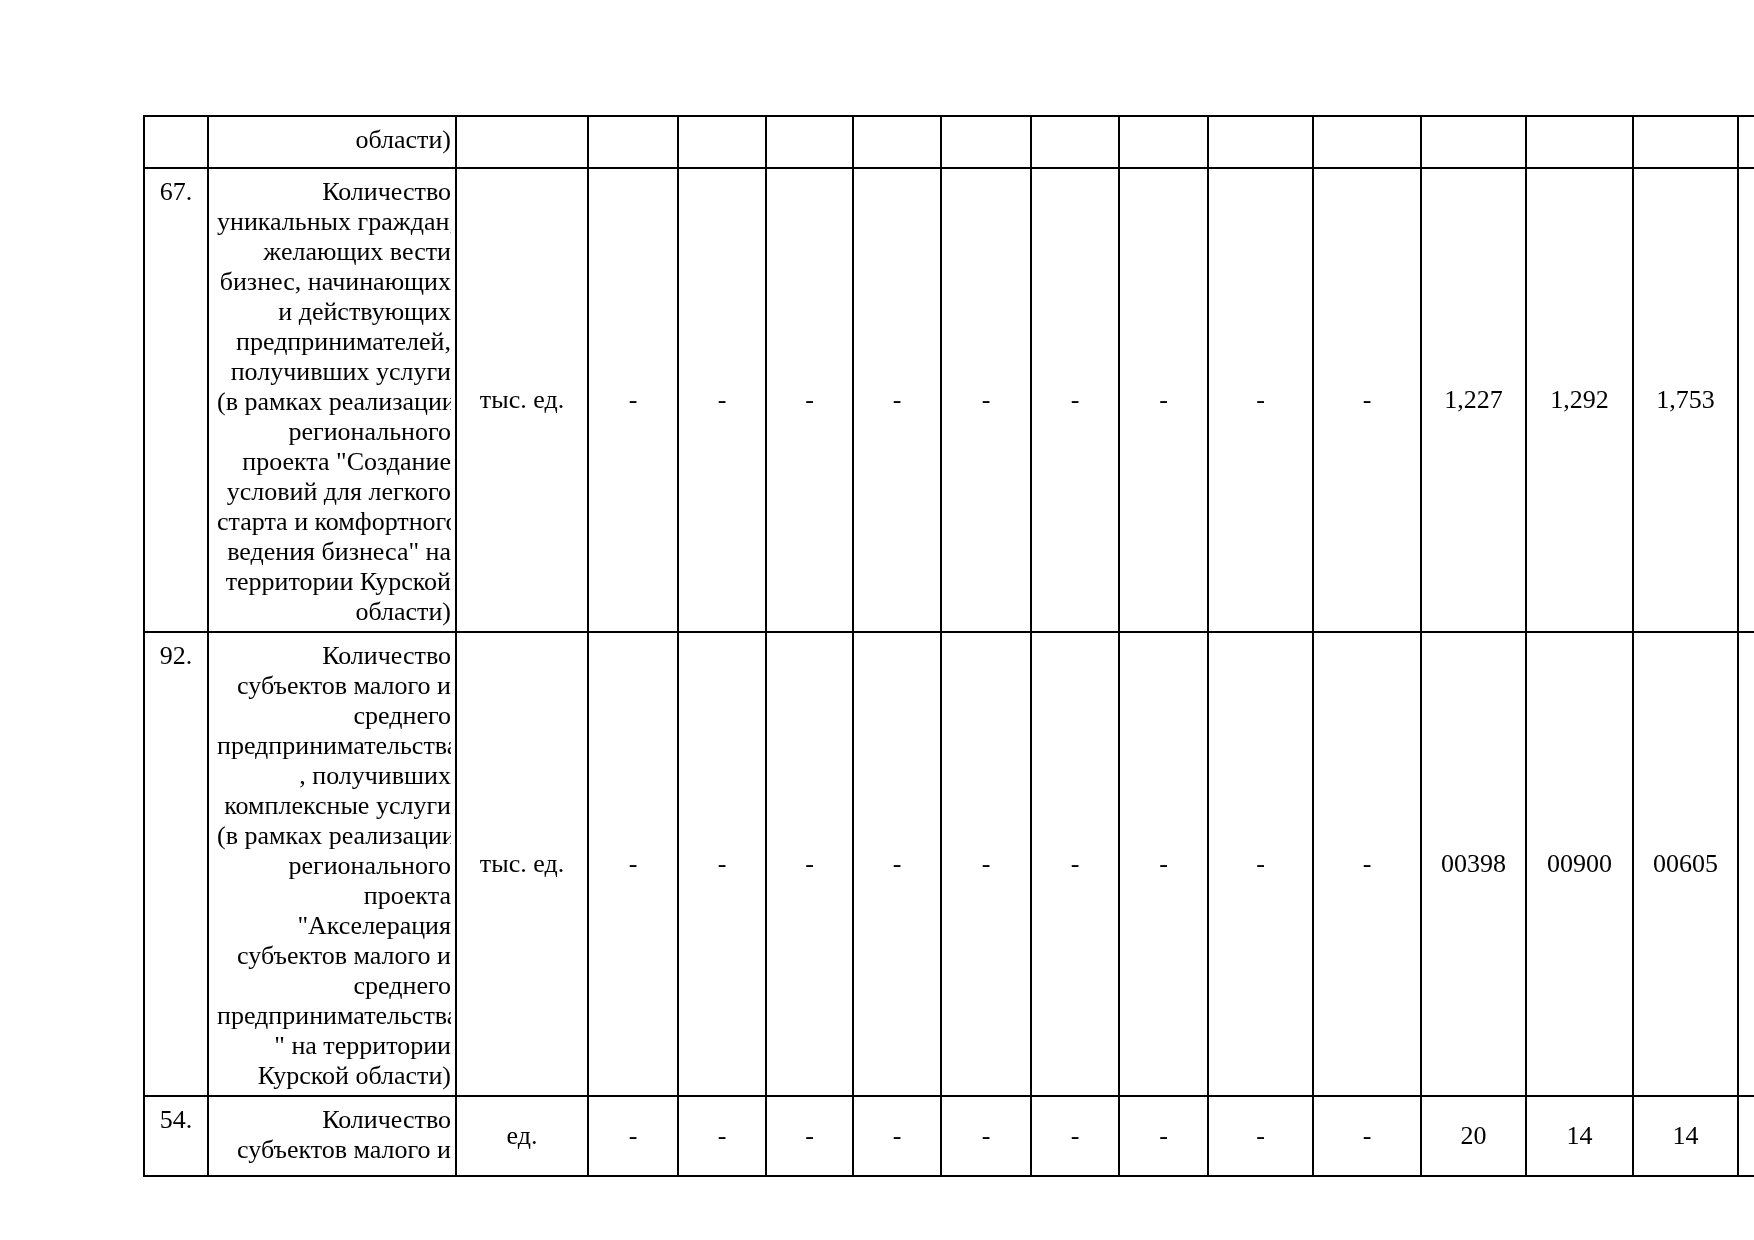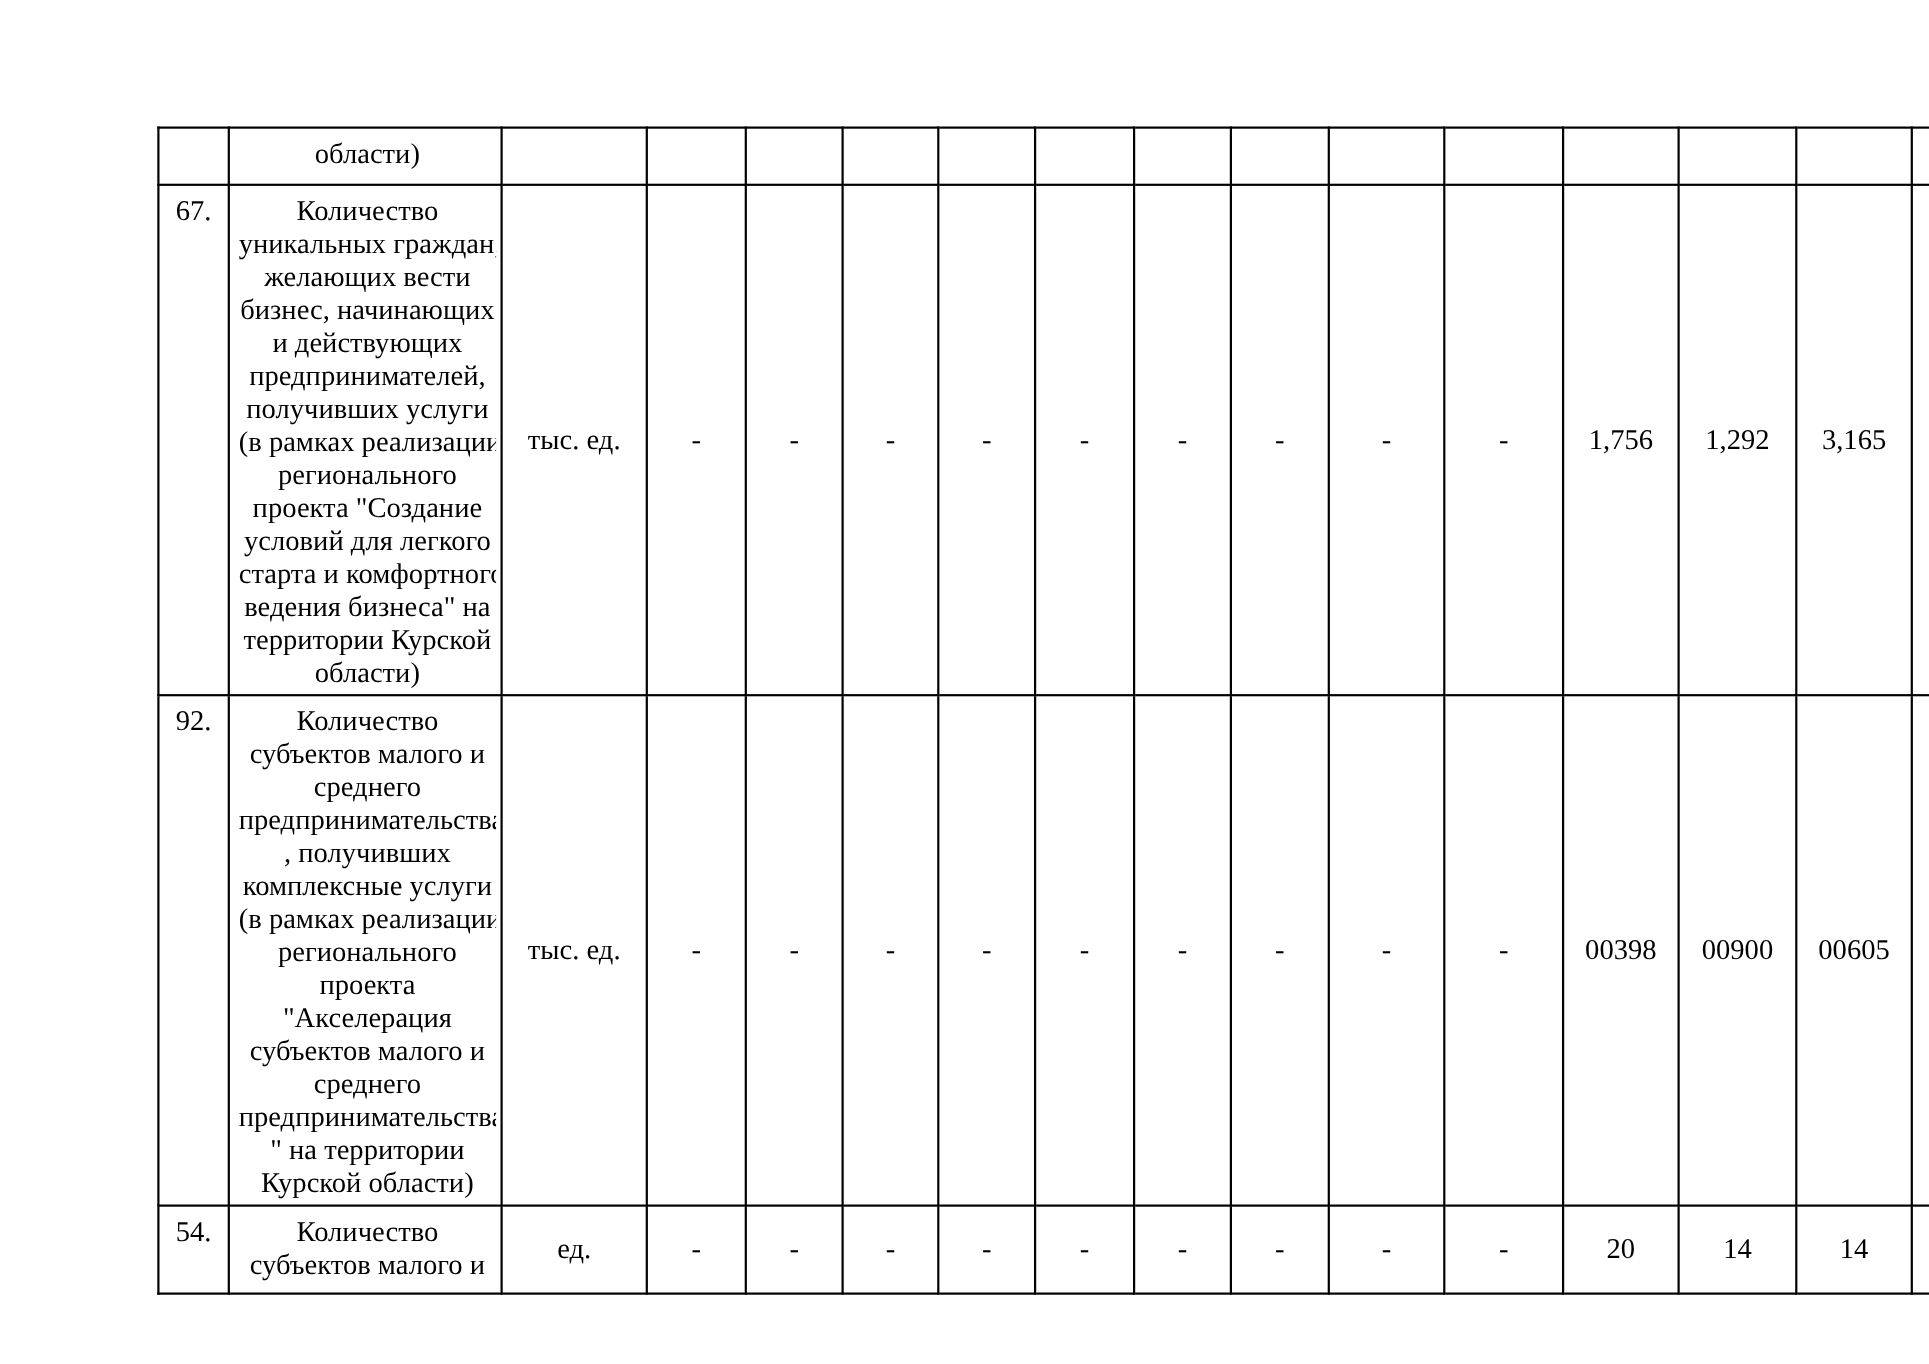--- a/index.html
+++ b/index.html
@@ -27,21 +27,21 @@
   col.c15{width:160px}
   td {
     border:2px solid #000000;
     padding:0;
     font-size:26px;
     line-height:30px;
     background:#ffffff;
     overflow:hidden;
   }
   td.num  { text-align:center; vertical-align:top; padding-top:8px;margin-top:28px; }
-  td.name { text-align:center;   vertical-align:top; padding:8px 4px 4px 8px;margin-left:43px; }
+  td.name { text-align:right;   vertical-align:top; padding:8px 4px 4px 8px;margin-left:43px; }
   td.name .cell-text { white-space:pre; overflow:hidden; }
   td.unit { text-align:center; vertical-align:middle;border-radius:29px; }
   td.val  { text-align:center; vertical-align:middle; }
   td.tail { }
   tbody tr:nth-child(1){ height:52px; }
   tbody tr:nth-child(2){ height:453px; }
   tbody tr:nth-child(3){ height:455px; }
   tbody tr:nth-child(4){ height:80px; }
 </style>
 </head>
@@ -109,23 +109,23 @@
         <td class="unit">тыс. ед.</td>
         <td class="val">-</td>
         <td class="val">-</td>
         <td class="val">-</td>
         <td class="val">-</td>
         <td class="val">-</td>
         <td class="val">-</td>
         <td class="val">-</td>
         <td class="val">-</td>
         <td class="val">-</td>
-        <td class="val">1,756</td>
+        <td class="val">1,227</td>
         <td class="val">1,292</td>
-        <td class="val">3,165</td>
+        <td class="val">1,753</td>
         <td class="tail"></td>
       </tr>
       <tr>
         <td class="num">92.</td>
         <td class="name">
           <div class="cell-text">Количество
 субъектов малого и
 среднего
 предпринимательства
 , получивших

